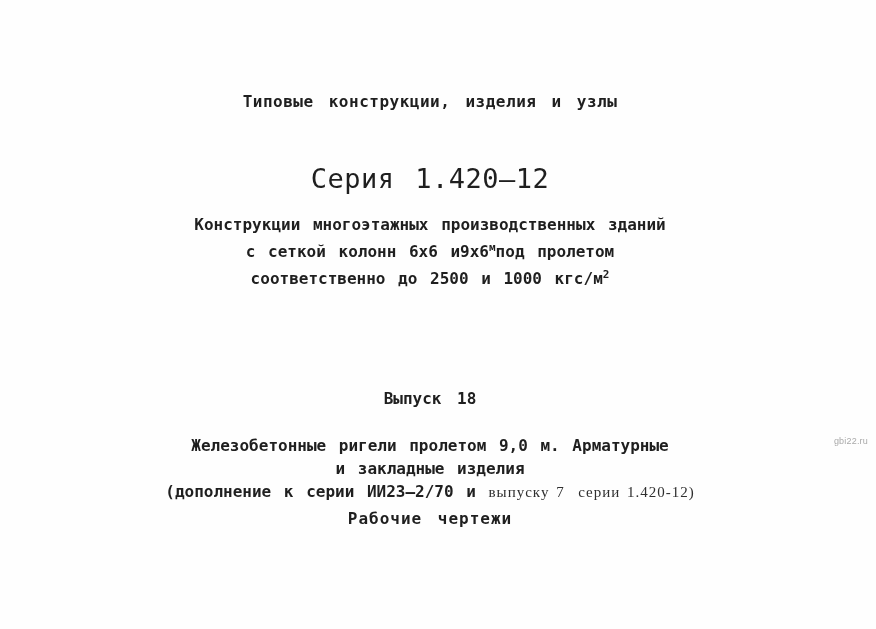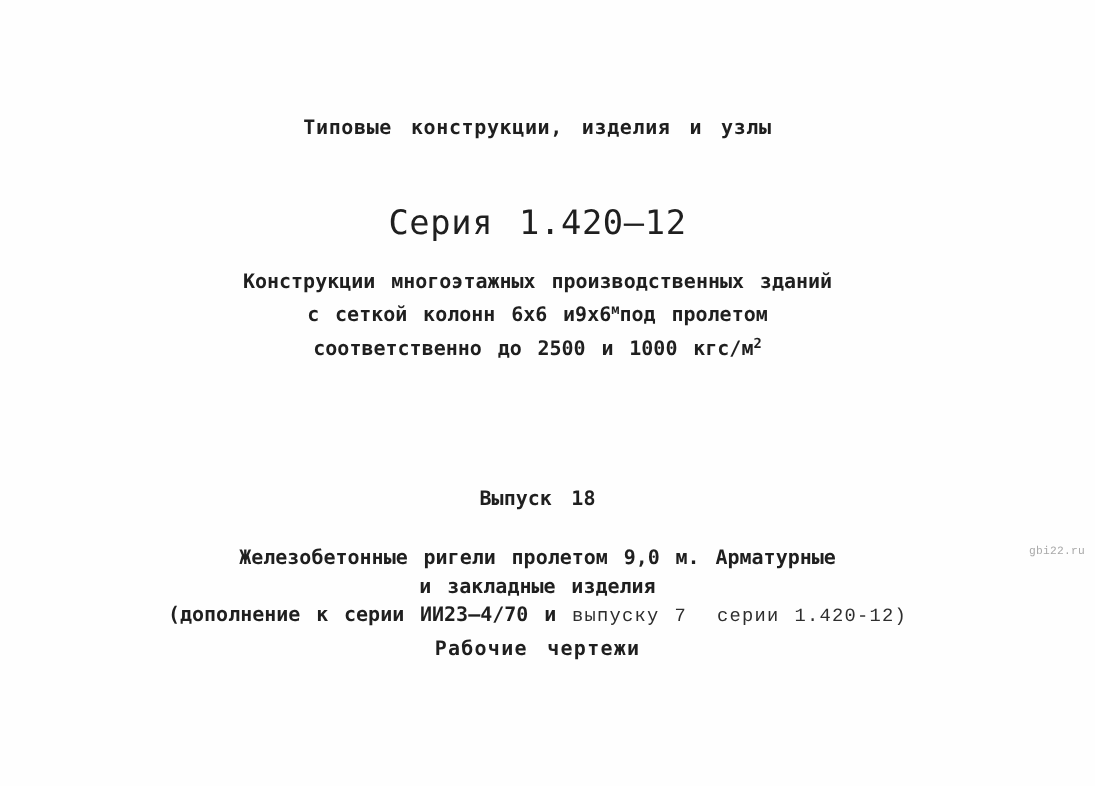--- a/index.html
+++ b/index.html
@@ -62,37 +62,37 @@
     font-weight: bold;
     word-spacing: 5px;
     letter-spacing: 1px;
   }
   sup.small-sup {
     font-size: 11px;
     vertical-align: 6px;
     font-weight: bold;
   }
   .handwritten {
-    font-family: Liberation Mono, monospace;
+    font-family: Liberation Serif, serif;
     font-weight: 400;
     font-size: 15px;
     letter-spacing: 1px;
     word-spacing: 2px;
     white-space: pre;
     color: #2e2e2e;
     text-align: center;
   }
   .typed-part {
     white-space: pre;
   }
   .watermark {
     position: absolute;
     top: 436px;
     right: 8px;
-    font-family: Liberation Mono, monospace;
+    font-family: Liberation Sans, sans-serif;
     font-size: 9px;
     color: #a9a9a9;
     letter-spacing: 0.2px;
     text-align: center;
   }
 </style>
 </head>
 <body>
 
 <div class="sheet">
@@ -105,20 +105,20 @@
     <div>Конструкции многоэтажных производственных зданий</div>
     <div><span>с сеткой колонн 6х6 и9х6</span><sup class="small-sup">м</sup><span>под пролетом</span></div>
     <div><span>соответственно до 2500 и 1000 кгс/м</span><sup class="small-sup">2</sup></div>
   </div>
 
   <div class="textcol issue-line">Выпуск 18</div>
 
   <div class="textcol subject">
     <div>Железобетонные ригели пролетом 9,0 м. Арматурные</div>
     <div>и закладные изделия</div>
-    <div><span class="typed-part">(дополнение к серии ИИ23—4/70 и </span><span class="handwritten">выпуску 7  серии 1.420-12)</span></div>
+    <div><span class="typed-part">(дополнение к серии ИИ23—2/70 и </span><span class="handwritten">выпуску 7  серии 1.420-12)</span></div>
   </div>
 
   <div class="textcol doc-type-line">Рабочие чертежи</div>
 
   <div class="watermark">gbi22.ru</div>
 
 </div>
 
 </body></html>

